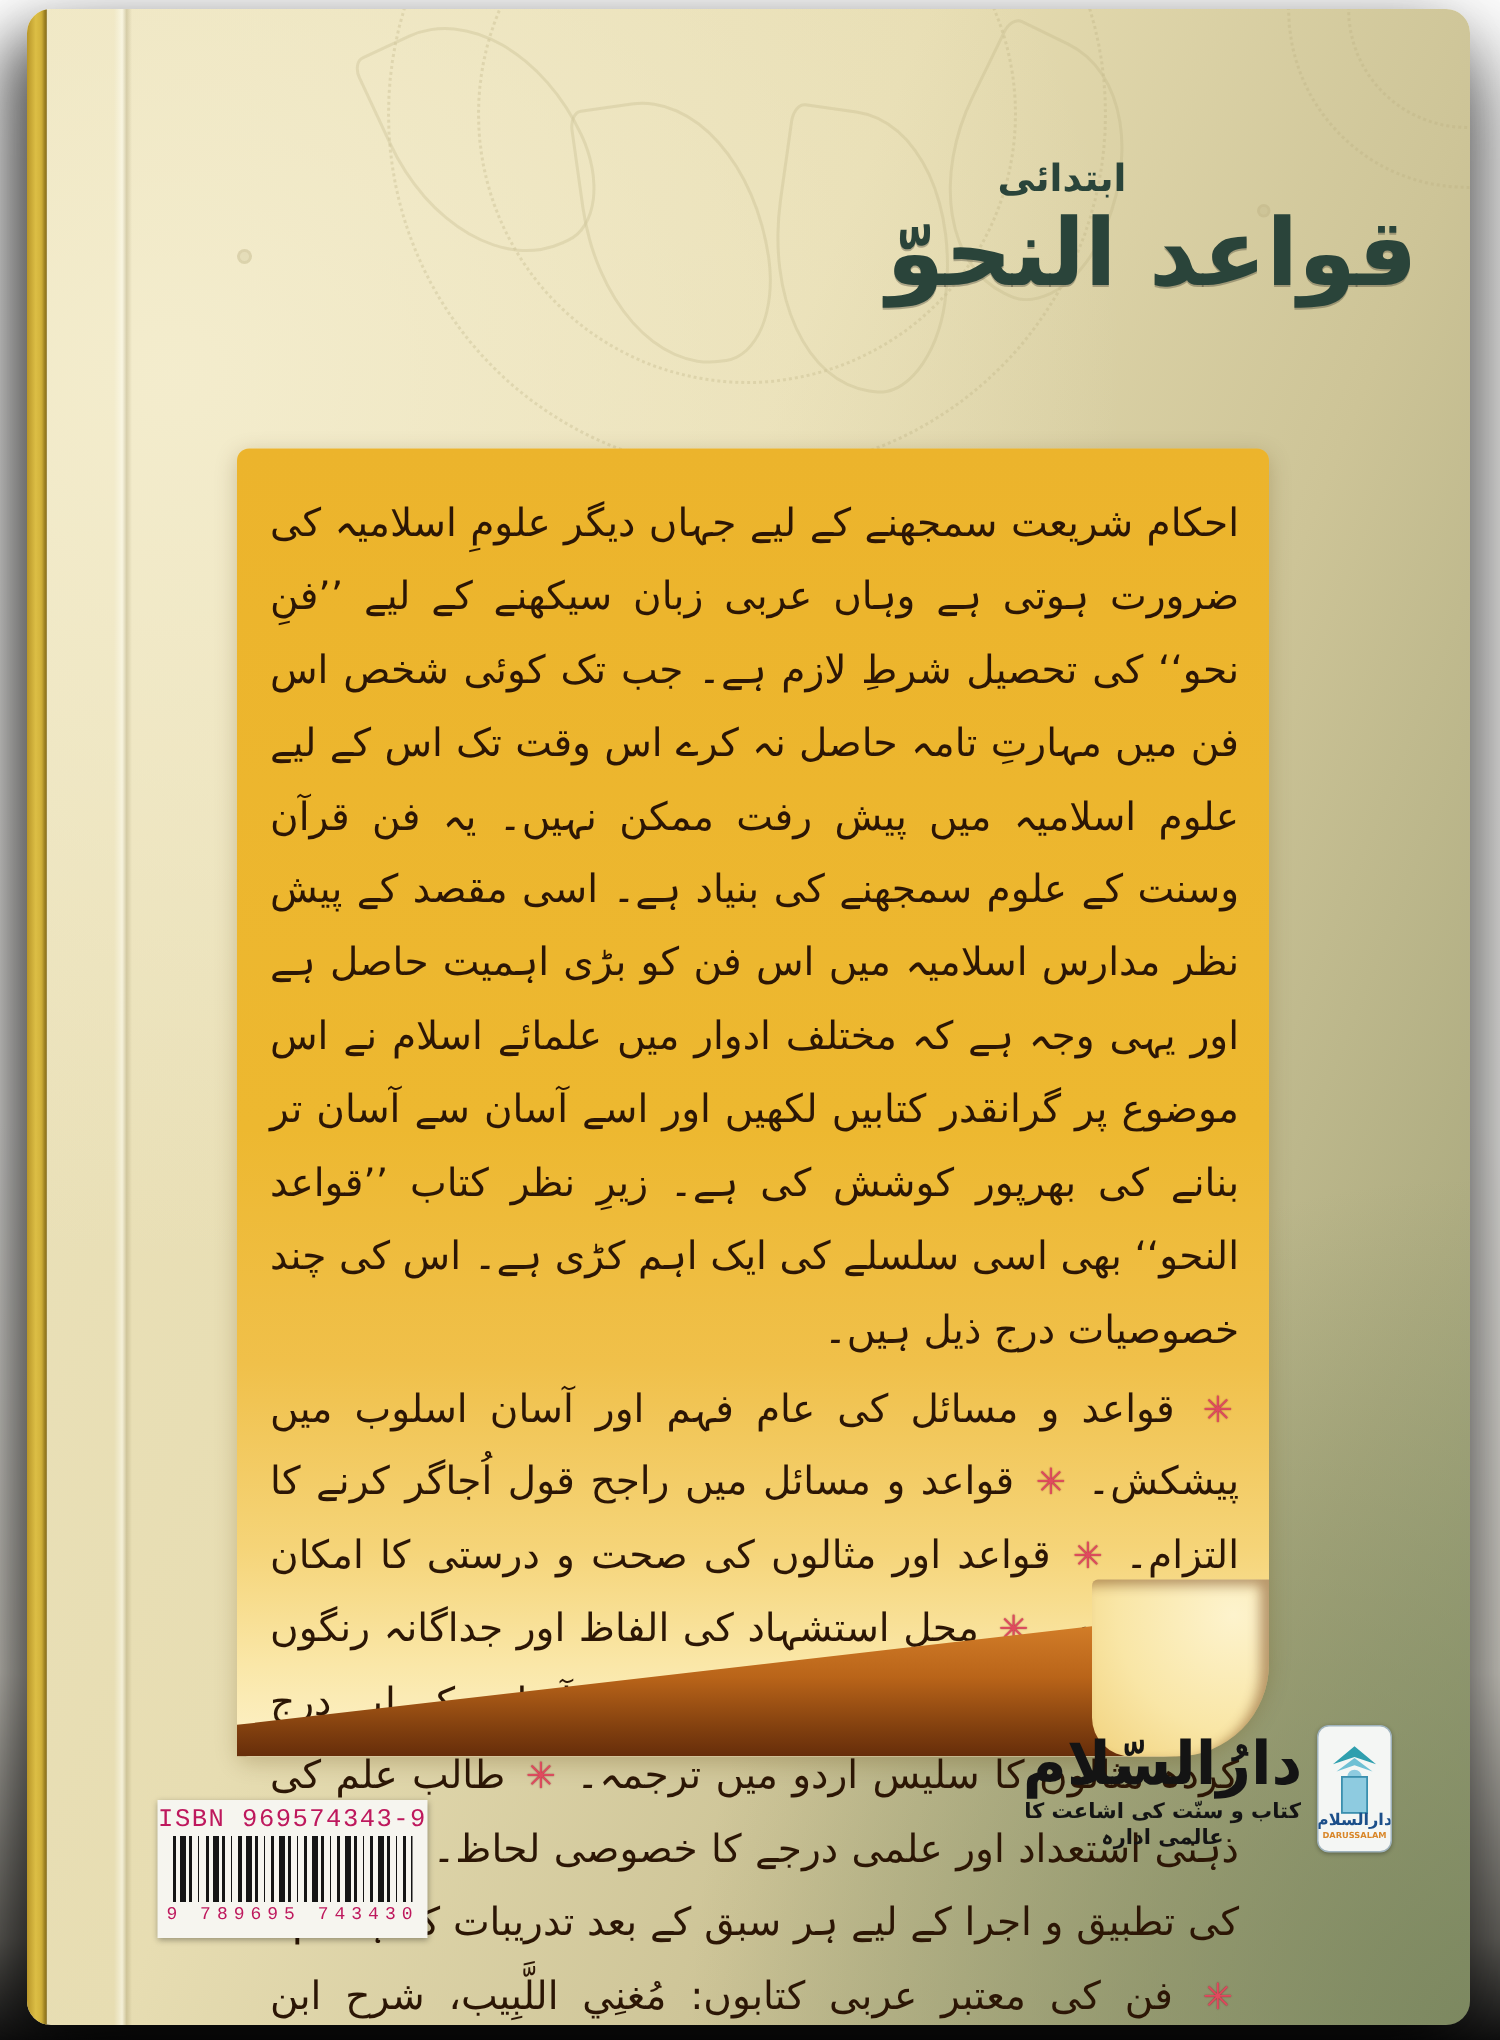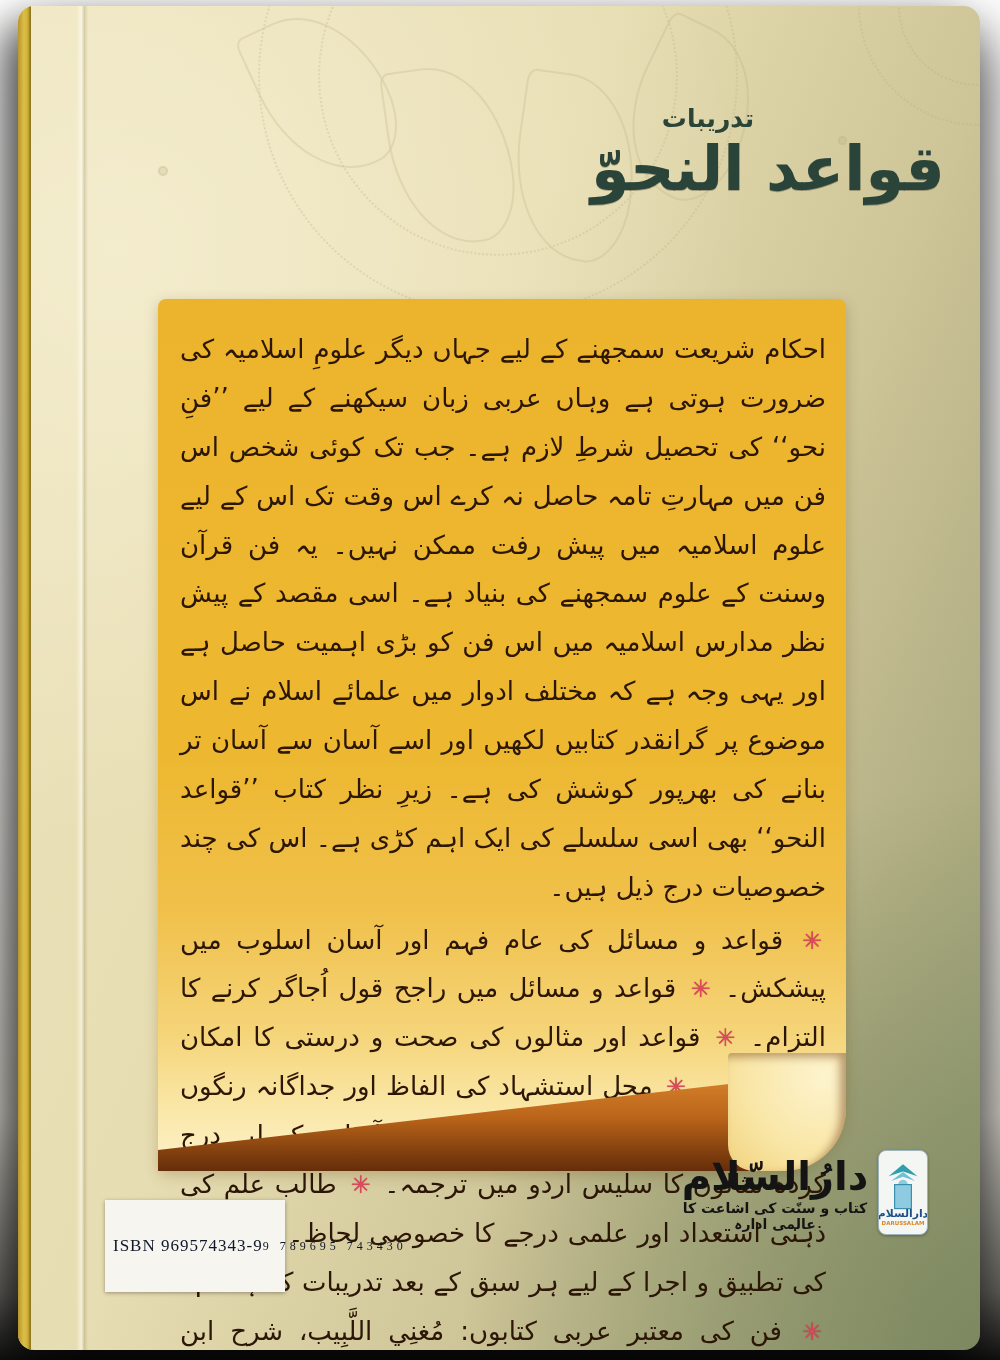--- a/index.html
+++ b/index.html
@@ -51,22 +51,22 @@
                background:linear-gradient(180deg,#d8832c 0%,#c06d20 30%,#96491573 45%,#8a4212 70%,#6b300c 100%);
                background:linear-gradient(180deg,#d8832c 0%,#b96419 45%,#82400f 80%,#662d0a 100%);
                clip-path:polygon(0 78%, 100% 2%, 100% 100%, 0 100%); }
   .curl-hook { position:absolute; right:0; bottom:0; width:118px; height:118px;
                background:radial-gradient(120% 120% at 80% 20%,#fdf3cd 0%,#f9e6a6 55%,#f0cf78 100%);
                border-radius:4px 0 62px 26px; box-shadow:-6px 4px 8px rgba(104,48,8,0.45) inset; }
 
   
   .barcode { position:absolute; left:87px; top:1194px; width:180px; height:92px;
              background:#f6f5ef; box-shadow:0 1px 4px rgba(0,0,0,0.35); padding:4px 8px 5px;
-             display:flex; align-items:center;
-             font-family:Liberation Serif, serif; color:#0f172a; }
+             display:flex; flex-direction:column; align-items:center;
+             font-family:Liberation Mono, monospace; color:#be185d; }
   .isbn-line { font-size:17px; letter-spacing:1px; white-space:nowrap; }
   .bars { width:160px; height:44px; margin-top:1px;
           background:repeating-linear-gradient(90deg,#151515 0 2px,transparent 2px 5px,#151515 5px 9px,transparent 9px 11px,#151515 11px 13px,transparent 13px 17px,#151515 17px 18px,transparent 18px 22px); }
   .digits { font-size:12px; letter-spacing:4px; margin-top:1px; white-space:nowrap; }
 
   
   .publisher { position:absolute; left:660px; top:1132px; width:250px; color:#141414;margin-top:12px; }
   .pub-row { display:flex; flex-direction:row; align-items:flex-start; justify-content:flex-end; gap:6px; }
   .pub-name-col { text-align:center; direction:rtl; padding-top:4px; }
   .pub-name { font-size:40px; font-weight:bold; line-height:1.1; letter-spacing:-1px; }
@@ -93,21 +93,21 @@
     </div>
     <div class="ornament" style="left:840px; top:-120px; width:260px; height:260px;">
       <div class="orn-circle" style="left:0; top:0; width:240px; height:240px;"></div>
       <div class="orn-circle" style="left:40px; top:40px; width:160px; height:160px;"></div>
     </div>
 
     <div class="spine"></div>
     <div class="crease"></div>
 
     <div class="title-block">
-      <div class="series">تدریبات</div>
+      <div class="series">ابتدائی</div>
       <div class="main-title">قواعد النحوّ</div>
     </div>
 
     <div class="panel">
       <div class="panel-text">
         <p>احکام شریعت سمجھنے کے لیے جہاں دیگر علومِ اسلامیہ کی ضرورت ہوتی ہے وہاں عربی زبان سیکھنے کے لیے ’’فنِ نحو‘‘ کی تحصیل شرطِ لازم ہے۔ جب تک کوئی شخص اس فن میں مہارتِ تامہ حاصل نہ کرے اس وقت تک اس کے لیے علوم اسلامیہ میں پیش رفت ممکن نہیں۔ یہ فن قرآن وسنت کے علوم سمجھنے کی بنیاد ہے۔ اسی مقصد کے پیش نظر مدارس اسلامیہ میں اس فن کو بڑی اہمیت حاصل ہے اور یہی وجہ ہے کہ مختلف ادوار میں علمائے اسلام نے اس موضوع پر گرانقدر کتابیں لکھیں اور اسے آسان سے آسان تر بنانے کی بھرپور کوشش کی ہے۔ زیرِ نظر کتاب ’’قواعد النحو‘‘ بھی اسی سلسلے کی ایک اہم کڑی ہے۔ اس کی چند خصوصیات درج ذیل ہیں۔</p>
         <p><span class="star">✳</span><span> قواعد و مسائل کی عام فہم اور آسان اسلوب میں پیشکش۔ </span><span class="star">✳</span><span> قواعد و مسائل میں راجح قول اُجاگر کرنے کا التزام۔ </span><span class="star">✳</span><span> قواعد اور مثالوں کی صحت و درستی کا امکان بھر اہتمام۔ </span><span class="star">✳</span><span> محلِ استشہاد کی الفاظ اور جداگانہ رنگوں کے ذریعے وضاحت۔ </span><span class="star">✳</span><span> طالبانِ علم کی آسانی کے لیے درج کردہ مثالوں کا سلیس اردو میں ترجمہ۔ </span><span class="star">✳</span><span> طالب علم کی ذہنی استعداد اور علمی درجے کا خصوصی لحاظ۔ </span><span class="star">✳</span><span> قواعد کی تطبیق و اجرا کے لیے ہر سبق کے بعد تدریبات کا اہتمام۔ </span><span class="star">✳</span><span> فن کی معتبر عربی کتابوں: مُغنِي اللَّبِيب، شرح ابن عقیل، أَوْضَحُ الْمَسَالِك، النحو الوافي، شرح قطر الندٰى، جامع الدروس العربية اور النحو الواضح کے علاوہ دیگر فارسی اور اردو کتابوں سے ضروری اخذ و استفادہ۔ </span></p>
       </div>
       <div class="curl-roll"></div>
       <div class="curl-hook"></div>

